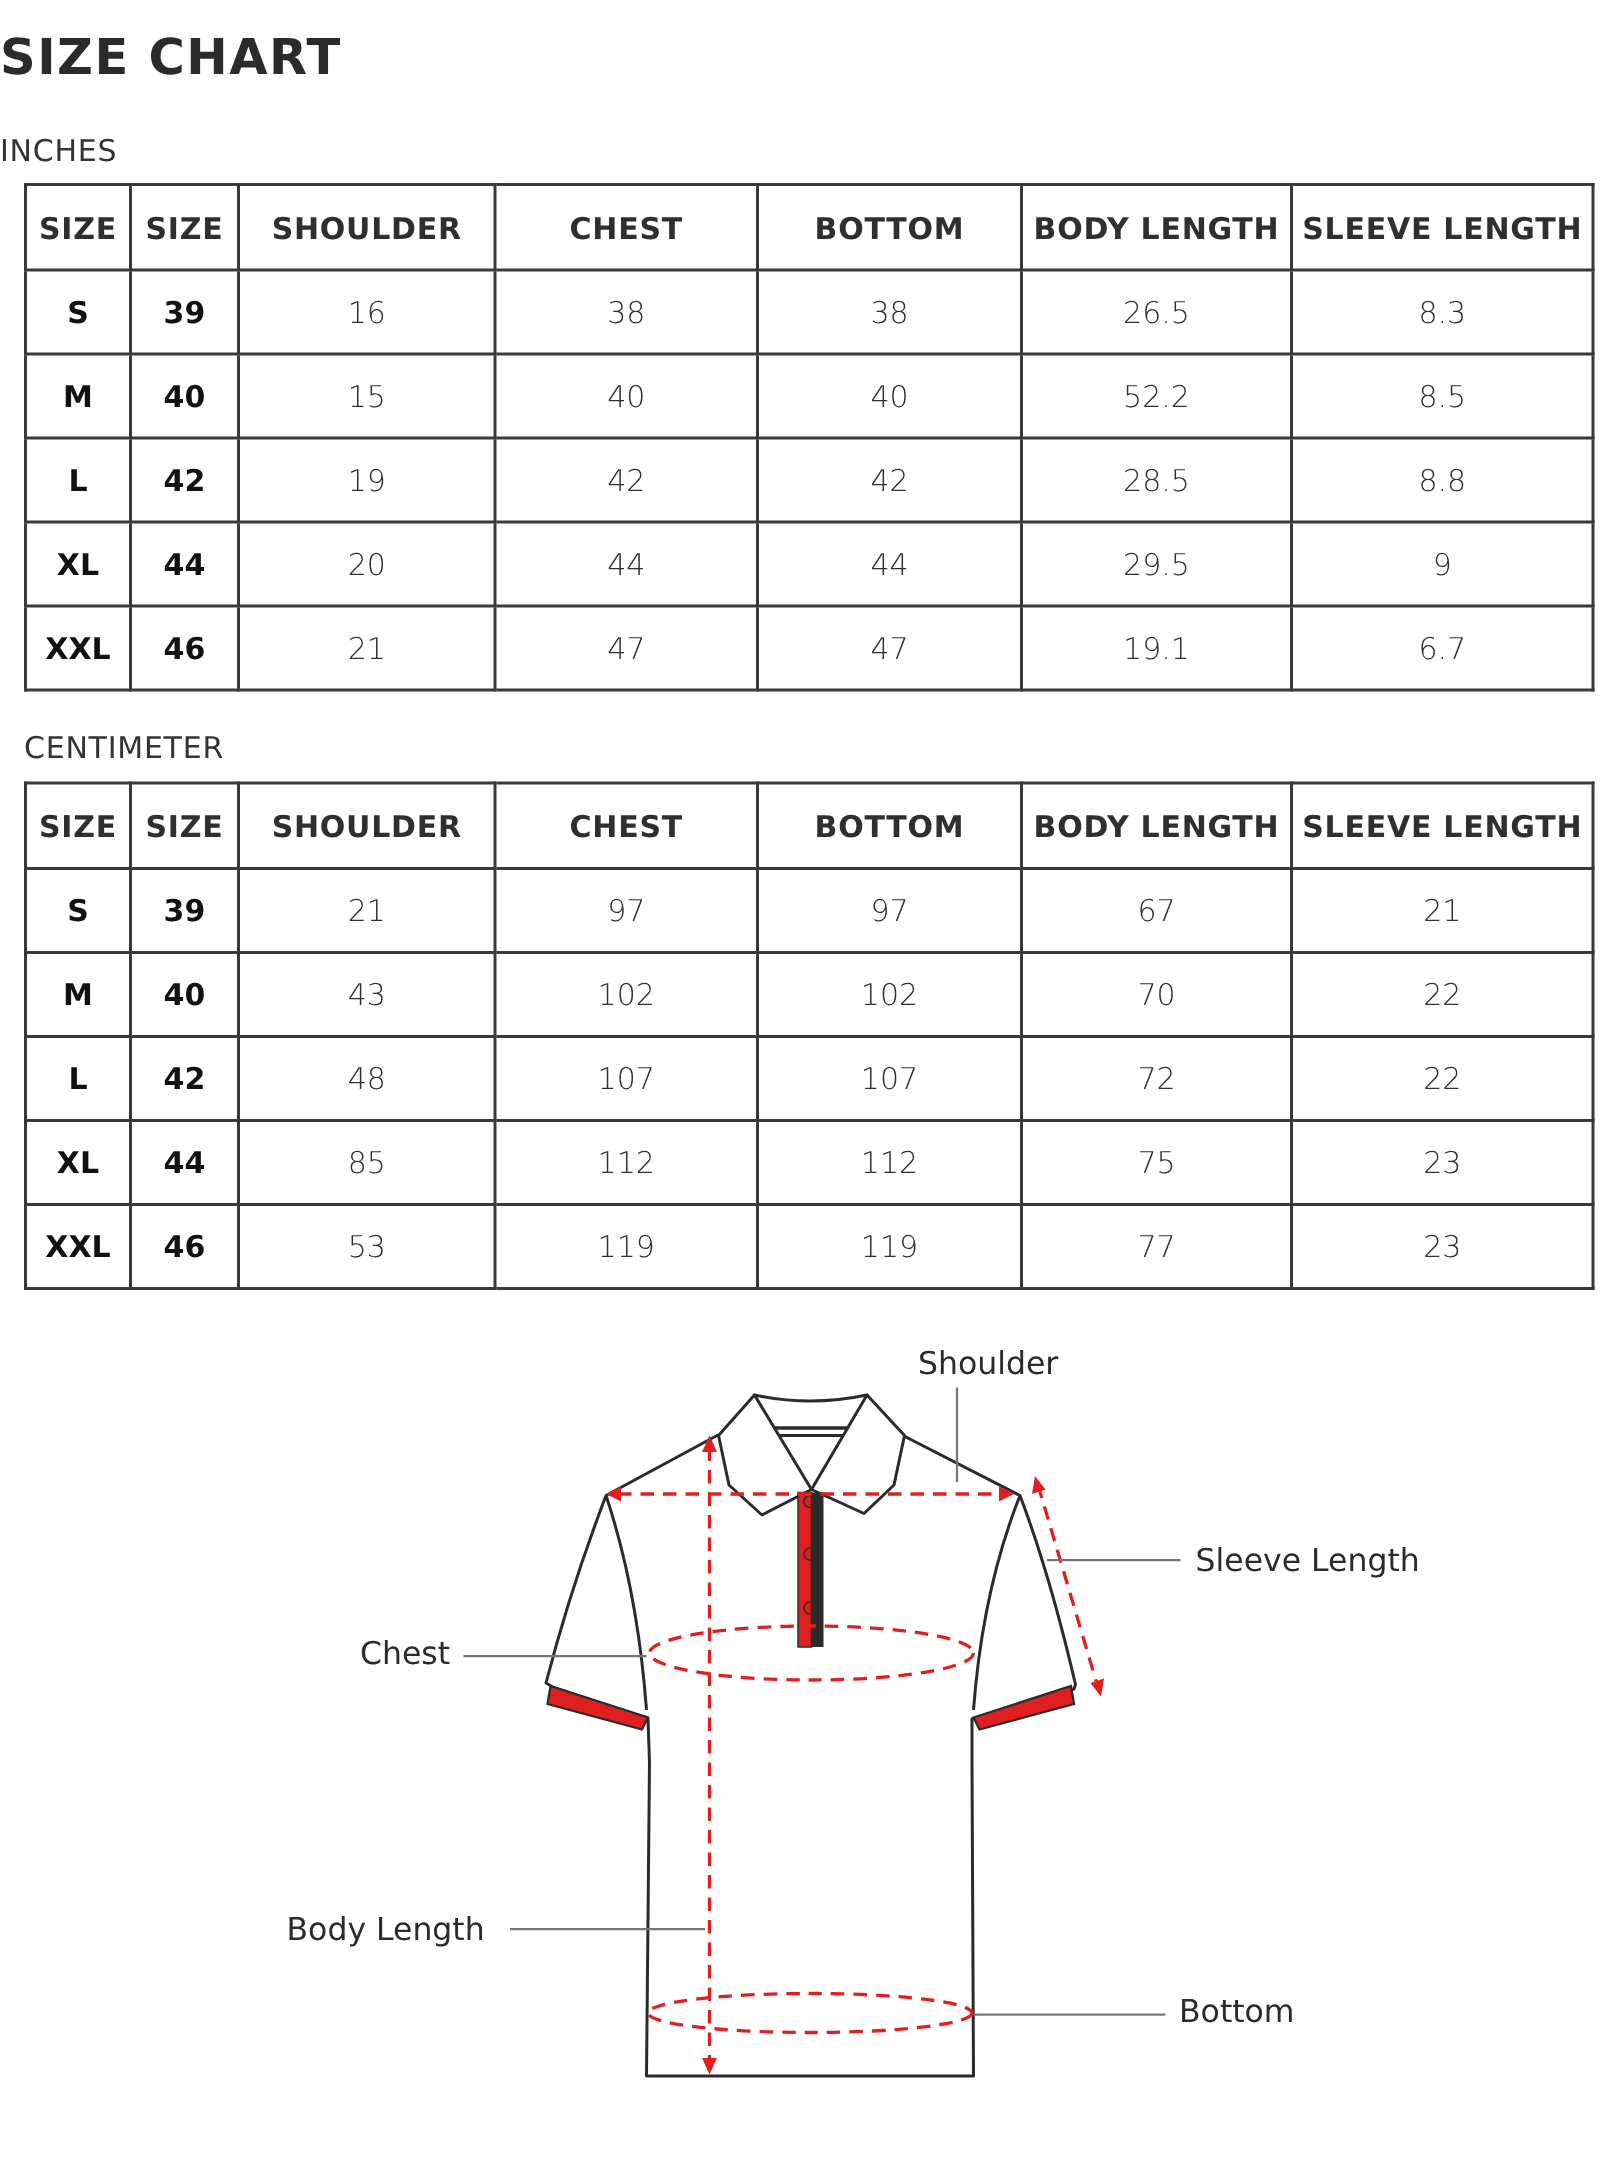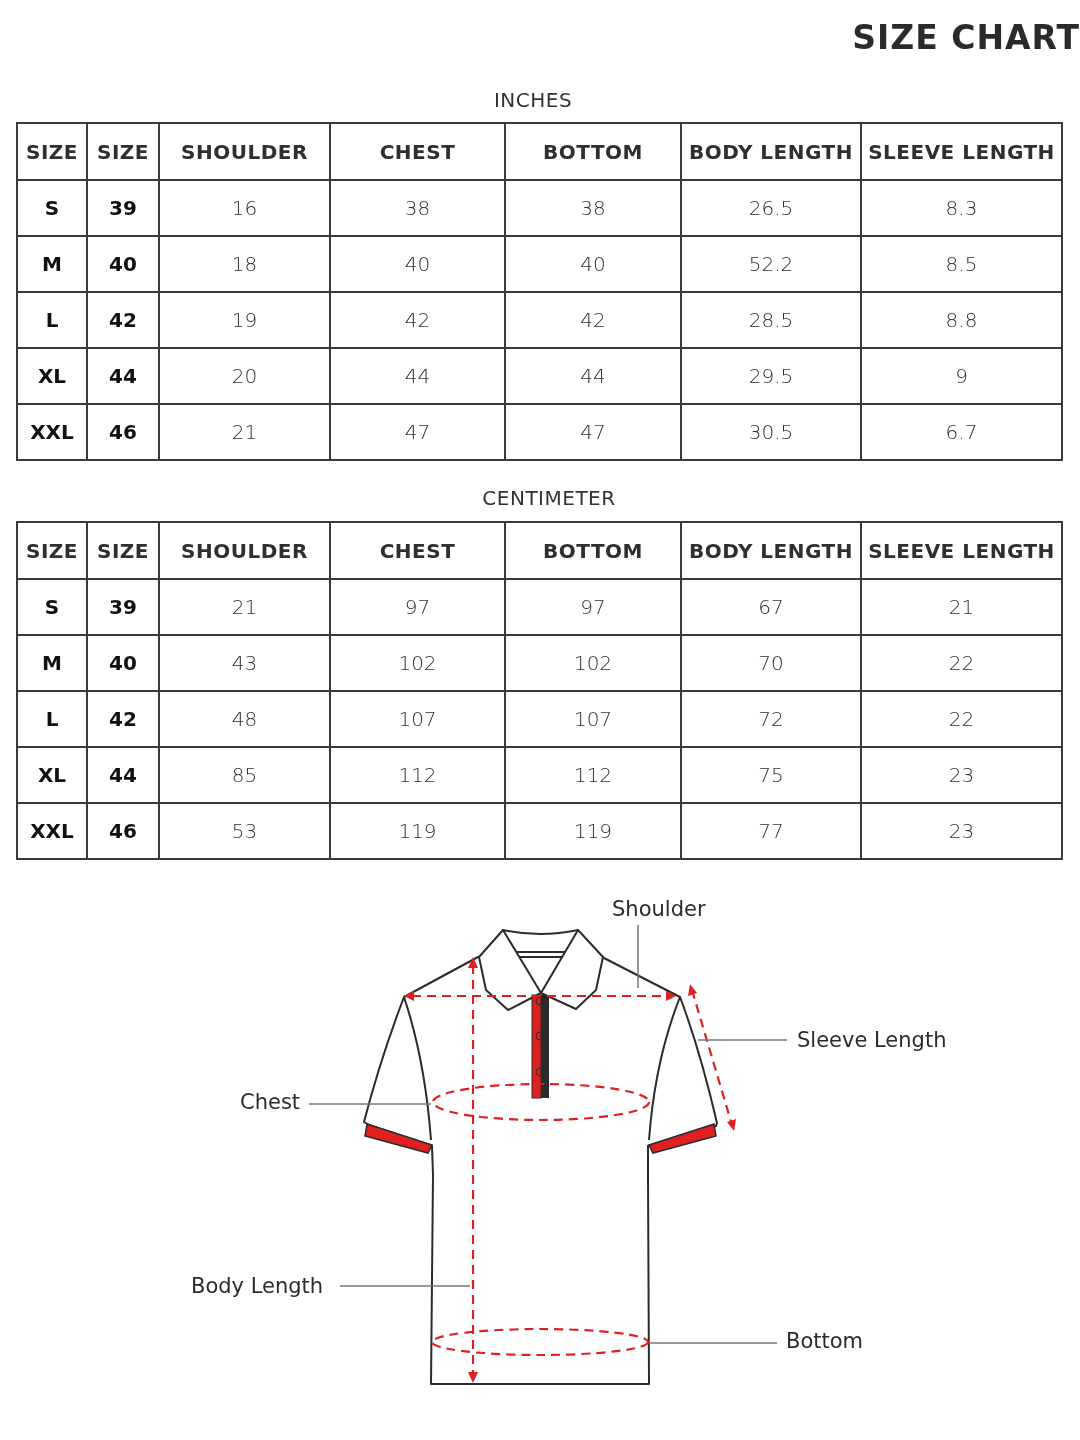--- a/index.html
+++ b/index.html
@@ -1,18 +1,18 @@
 <!DOCTYPE html>
 <html><head>
 <meta charset="utf-8">
 <style>
   html, body { margin: 0; padding: 0; background: #ffffff; }
   body { width: 1080px; height: 1440px; position: relative; font-family: "DejaVu Sans", sans-serif; color: #2b2b2b; overflow: hidden; }
-  .title { position: absolute; top: 18px; left: 0; width: 1080px; text-align: right; font-size: 33px; font-weight: bold; letter-spacing: 1px; color: #2b2b2b; }
-  .unit-label { position: absolute; left: 0; width: 1066px; text-align: center; font-size: 20px; color: #333; letter-spacing: 0.5px; }
+  .title { position: absolute; top: 18px; left: 0; width: 1080px; text-align: left; font-size: 33px; font-weight: bold; letter-spacing: 1px; color: #2b2b2b; }
+  .unit-label { position: absolute; left: 0; width: 1066px; text-align: left; font-size: 20px; color: #333; letter-spacing: 0.5px; }
   table.size-table { position: absolute; left: 16px; width: 1045px; border-collapse: collapse; table-layout: fixed; }
   table.size-table td, table.size-table th { border: 2px solid #3a3a3a; text-align: center; vertical-align: middle; padding: 0; font-size: 20px; color: #2f2f2f; }
   table.size-table th { font-weight: bold; height: 55px; letter-spacing: 0.5px; }
   table.size-table td { height: 54px; font-weight: 300; }
   table.size-table td.bold { font-weight: bold; color: #111; }
   .diagram { position: absolute; left: 0; top: 880px; width: 1080px; height: 540px; }
   .diag-label { position: absolute; font-size: 21px; color: #2b2b2b; white-space: nowrap; }
 </style>
 </head>
 <body>
@@ -47,21 +47,21 @@
       <td class="bold">39</td>
       <td>16</td>
       <td>38</td>
       <td>38</td>
       <td>26.5</td>
       <td>8.3</td>
     </tr>
     <tr>
       <td class="bold">M</td>
       <td class="bold">40</td>
-      <td>18</td>
+      <td>15</td>
       <td>40</td>
       <td>40</td>
       <td>52.2</td>
       <td>8.5</td>
     </tr>
     <tr>
       <td class="bold">L</td>
       <td class="bold">42</td>
       <td>19</td>
       <td>42</td>
@@ -77,21 +77,21 @@
       <td>44</td>
       <td>29.5</td>
       <td>9</td>
     </tr>
     <tr>
       <td class="bold">XXL</td>
       <td class="bold">46</td>
       <td>21</td>
       <td>47</td>
       <td>47</td>
-      <td>30.5</td>
+      <td>19.1</td>
       <td>6.7</td>
     </tr>
   </tbody>
 </table>
 
 <div class="unit-label" style="top:486px;padding-left:16px;">CENTIMETER</div>
 <table class="size-table" style="top:521px;">
   <colgroup>
     <col style="width:70px">
       <col style="width:72px">

